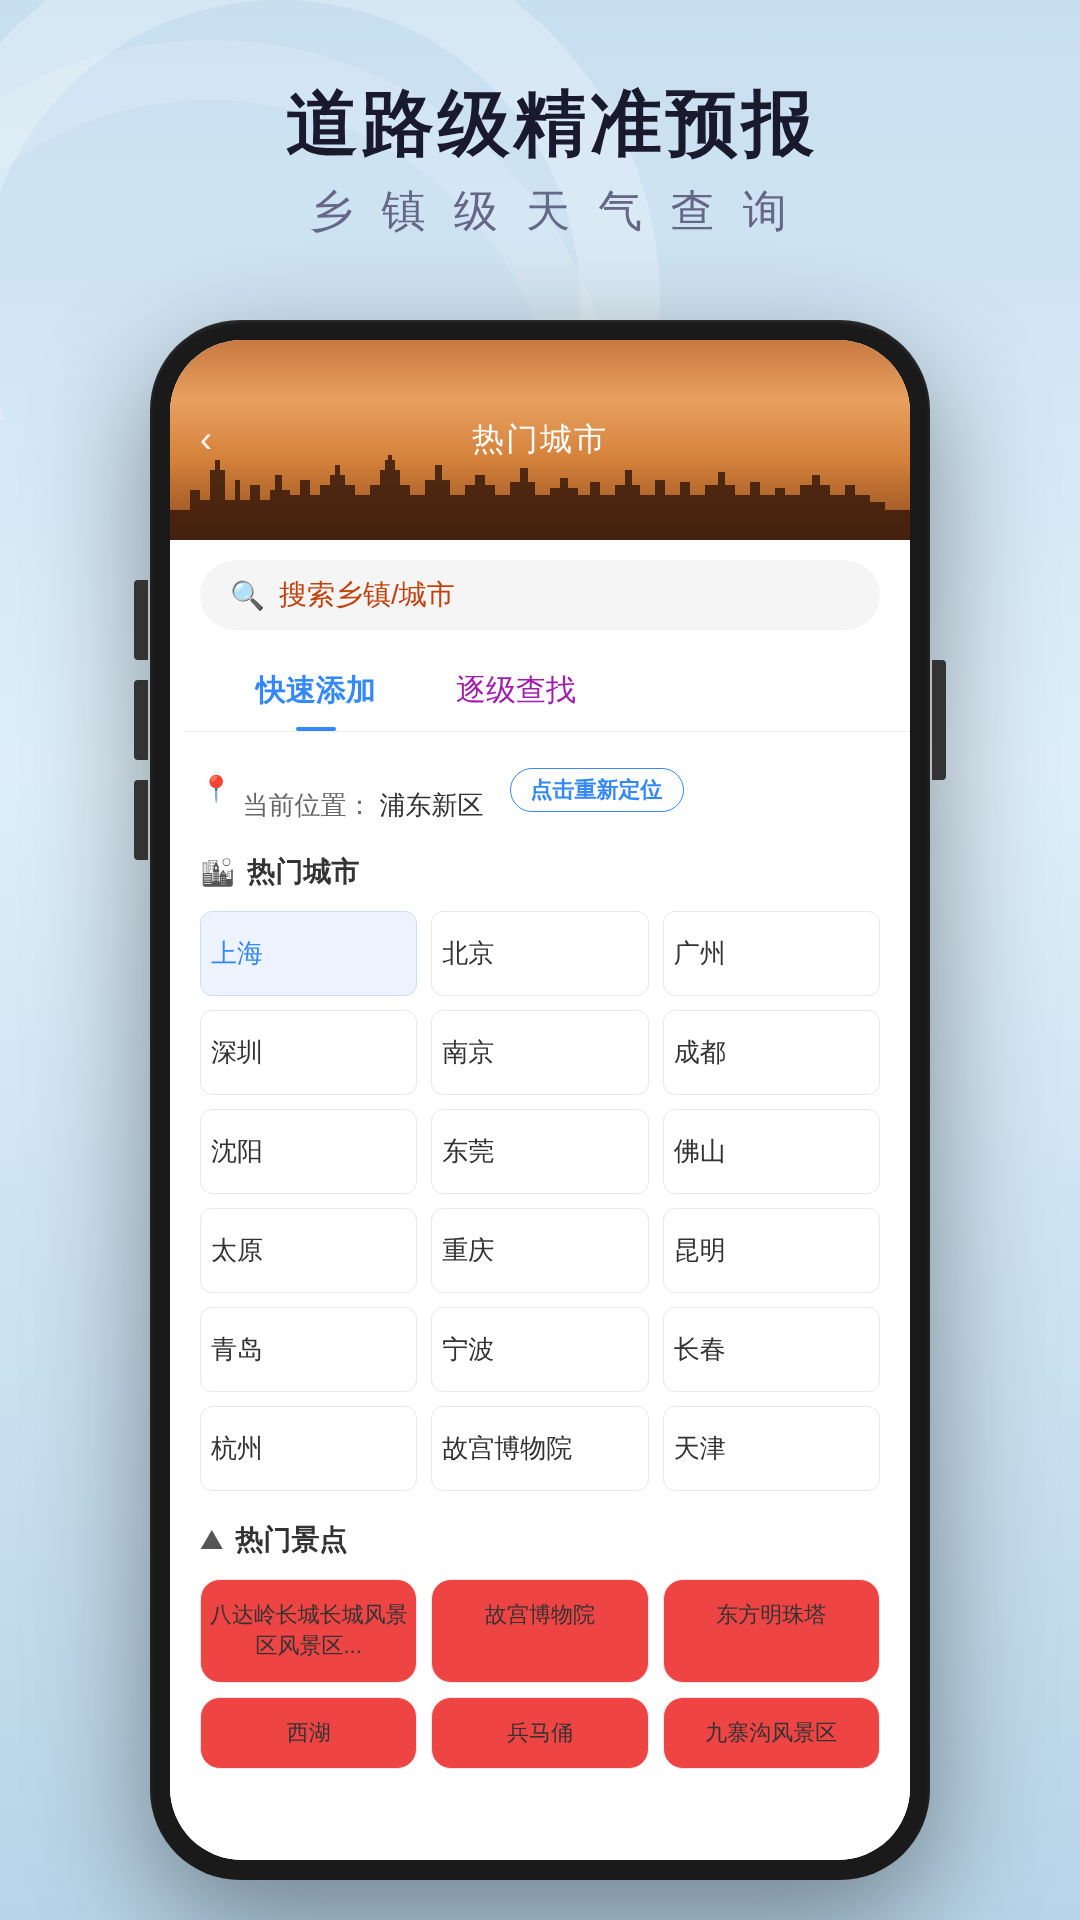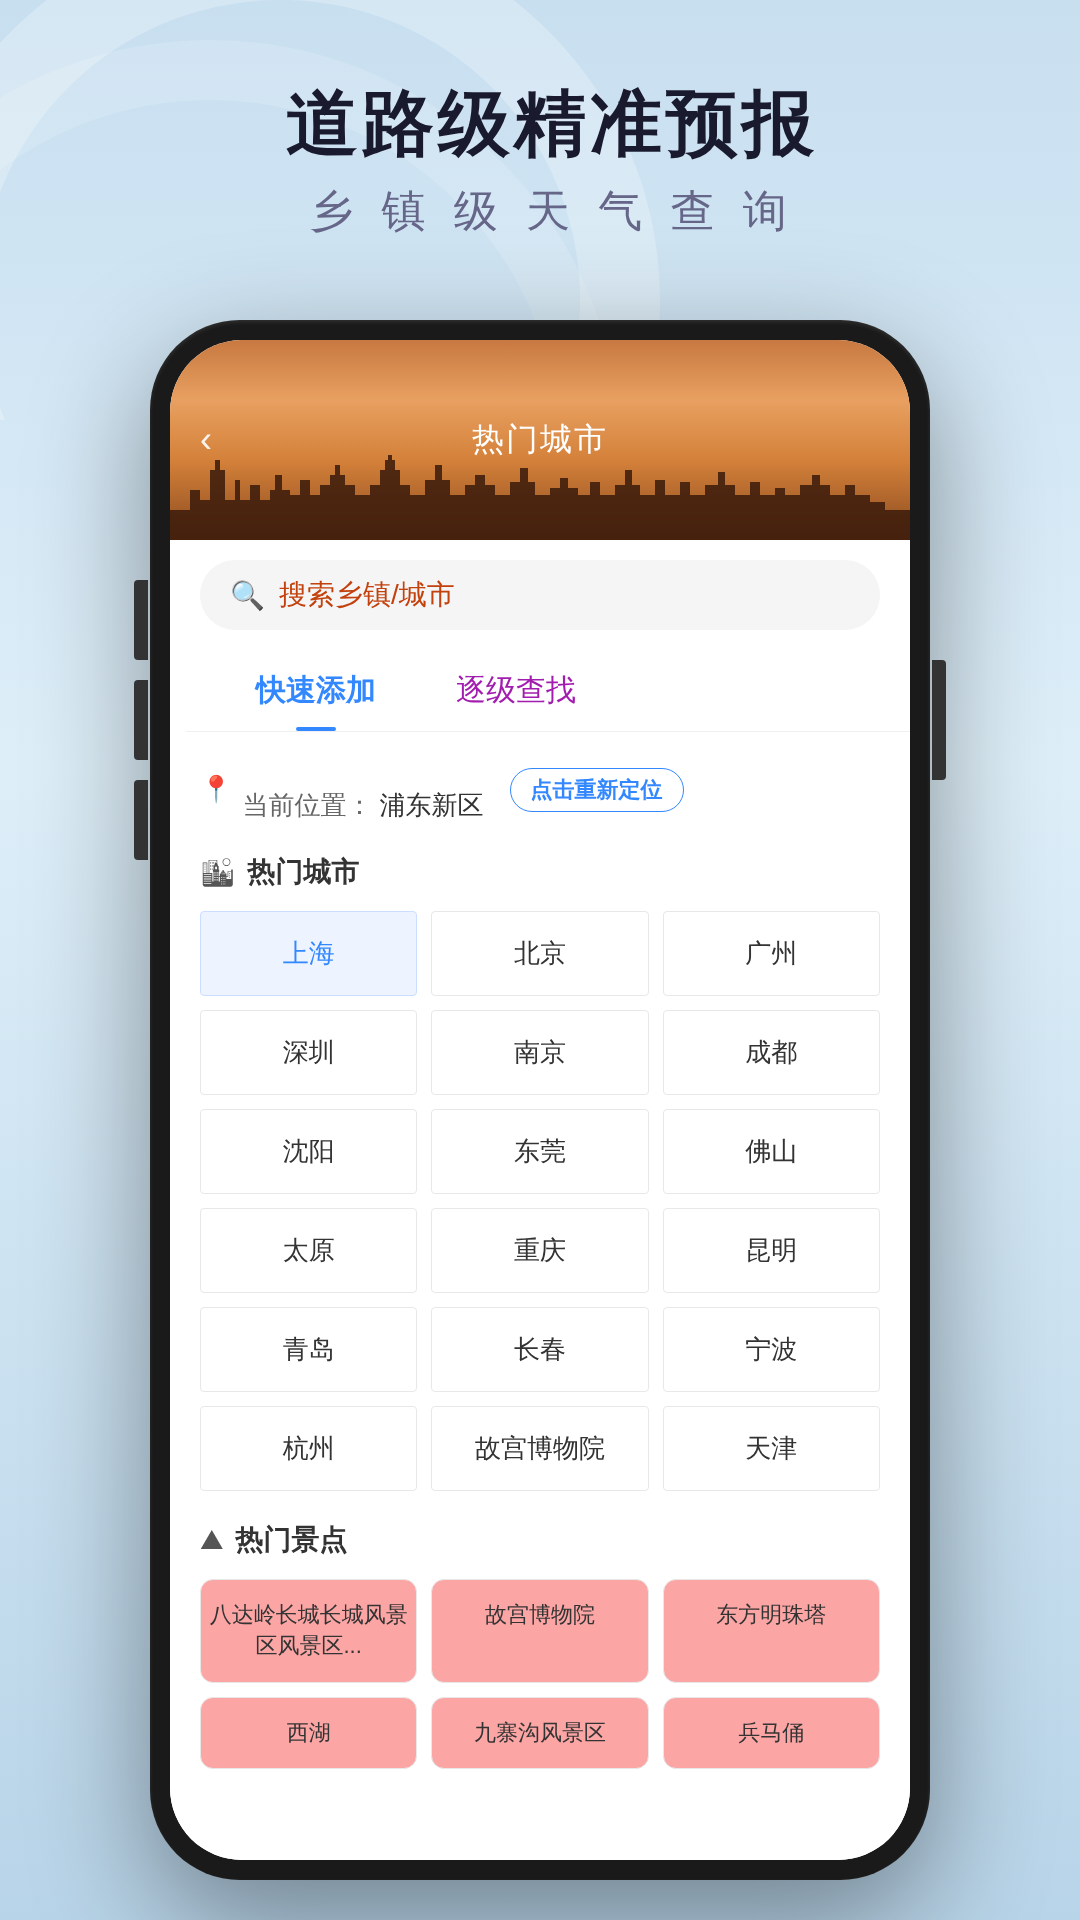--- a/index.html
+++ b/index.html
@@ -261,23 +261,23 @@
 
     
     .city-grid {
       display: grid;
       grid-template-columns: repeat(3, 1fr);
       gap: 14px;
       margin-bottom: 30px;
     }
     .city-btn {
       border: 1.5px solid #e8e8e8;
-      border-radius: 4px;
+      border-radius: 12px;
       padding: 24px 10px;
-      text-align: center;
+      text-align: left;
       font-size: 26px;
       color: #333;
       cursor: pointer;
       background: #fff;
     }
     .city-btn.selected {
       background: #eef4ff;
       border-color: #ccdeff;
       color: #3388ff;
     }
@@ -286,27 +286,27 @@
     .attraction-section {
       margin-top: 10px;
     }
     .attraction-grid {
       display: grid;
       grid-template-columns: repeat(3, 1fr);
       gap: 14px;
     }
     .attraction-btn {
       border: 1.5px solid #e8e8e8;
-      border-radius: 13px;
+      border-radius: 20px;
       padding: 20px 8px;
       text-align: center;
       font-size: 22px;
       color: #333;
       cursor: pointer;
-      background: #fca5a5;
+      background: #ef4444;
       line-height: 1.4;
     }
   </style>
 </head>
 <body>
 
 <div class="bg-lines"></div>
 
 <div class="header-section">
   <div class="header-title">道路级精准预报</div>
@@ -366,38 +366,38 @@
           <div class="city-btn"><span>深圳</span></div>
           <div class="city-btn"><span>南京</span></div>
           <div class="city-btn"><span>成都</span></div>
           <div class="city-btn"><span>沈阳</span></div>
           <div class="city-btn"><span>东莞</span></div>
           <div class="city-btn"><span>佛山</span></div>
           <div class="city-btn"><span>太原</span></div>
           <div class="city-btn"><span>重庆</span></div>
           <div class="city-btn"><span>昆明</span></div>
           <div class="city-btn"><span>青岛</span></div>
+          <div class="city-btn"><span>宁波</span></div>
           <div class="city-btn"><span>长春</span></div>
-          <div class="city-btn"><span>宁波</span></div>
           <div class="city-btn"><span>杭州</span></div>
           <div class="city-btn"><span>故宫博物院</span></div>
           <div class="city-btn"><span>天津</span></div>
         </div>
 
         <div class="attraction-section">
           <div class="section-header">
             <span class="section-icon">⛰</span>
             <span class="section-title">热门景点</span>
           </div>
           <div class="attraction-grid">
             <div class="attraction-btn"><span>八达岭长城长城风景区风景区...</span></div>
             <div class="attraction-btn"><span>故宫博物院</span></div>
             <div class="attraction-btn"><span>东方明珠塔</span></div>
             <div class="attraction-btn"><span>西湖</span></div>
+            <div class="attraction-btn"><span>兵马俑</span></div>
             <div class="attraction-btn"><span>九寨沟风景区</span></div>
-            <div class="attraction-btn"><span>兵马俑</span></div>
           </div>
         </div>
 
       </div>
     </div>
   </div>
 </div>
 
 </body></html>

